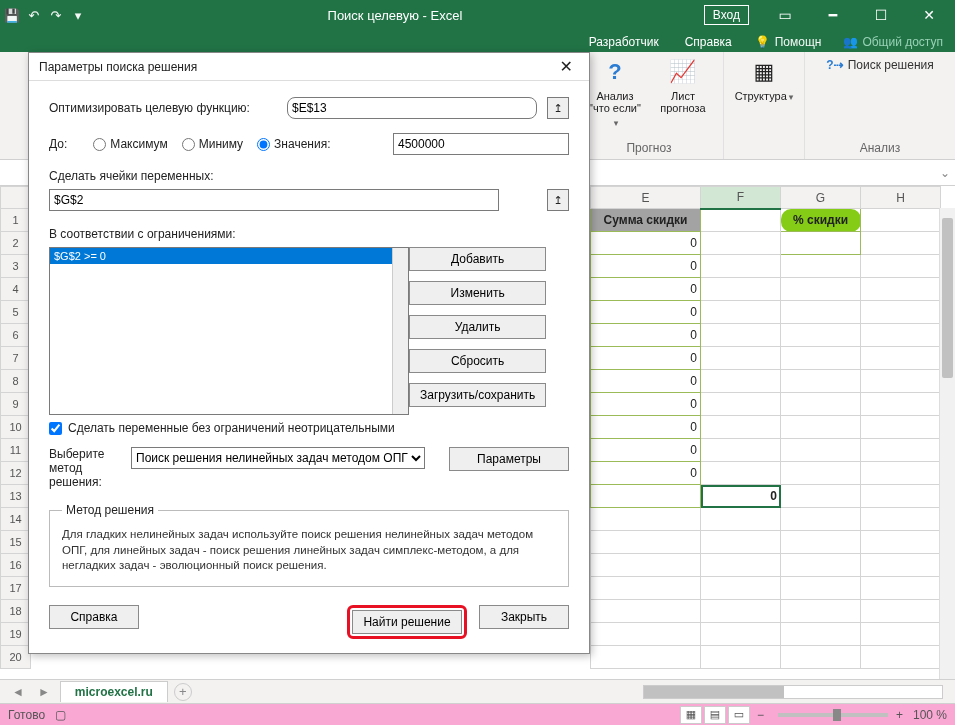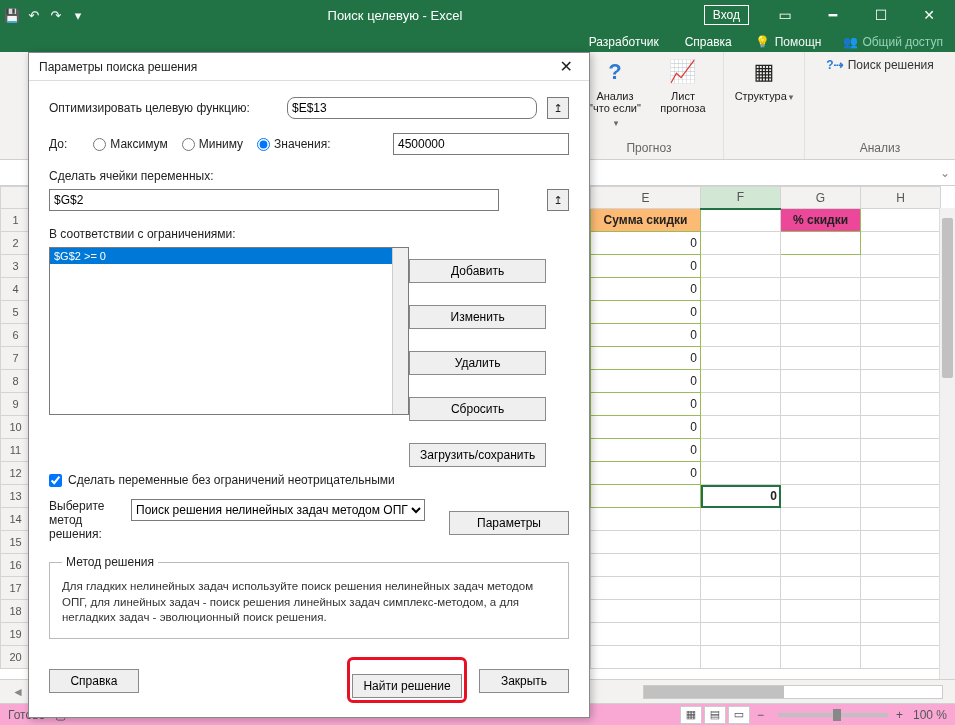--- a/index.html
+++ b/index.html
@@ -36,22 +36,22 @@
 .namebox-row .namebox { width:52px; border-right:1px solid #ccc; padding:2px 6px; }
 .namebox-row .spacerfx { flex:1; }
 
 
 .sheet { position:relative; height: calc(725px - 30px - 22px - 108px - 26px - 24px - 22px); overflow:hidden; }
 .sheet table { border-collapse:collapse; table-layout:fixed; }
 .rowhdr { background:#f3f2f1; border:1px solid #d4d4d4; width:30px; text-align:center; font-size:11px; color:#555; height:23px; }
 .colhdr { background:#f3f2f1; border:1px solid #d4d4d4; height:22px; text-align:center; font-size:12px; color:#555; width:80px; }
 .colhdr.sel { background:#d2e8d4; border-bottom:2px solid #217346; }
 .cell { border:1px solid #d4d4d4; height:23px; width:80px; font-size:12px; padding:0 3px; text-align:right; }
-.hdrcell { background:#fdba74; font-weight:bold; text-align:center; border:1px solid #9bbb59; }
-.hdrcell.yellow { background:#ec4899; }
+.hdrcell { background:#a3a3a3; font-weight:bold; text-align:center; border:1px solid #9bbb59; }
+.hdrcell.yellow { background:#84cc16;border-radius:10px; }
 .databorder { border:1px solid #9bbb59; }
 .sel-outline { outline:2px solid #217346; outline-offset:-2px; }
 .cornercell { background:#f3f2f1; border:1px solid #d4d4d4; width:30px; height:22px; }
 .sheet .vscroll { position:absolute; right:0; top:22px; bottom:0; width:16px; background:#f1f1f1; border-left:1px solid #ddd; }
 .sheet .vscroll .thumb { position:absolute; top:10px; left:2px; right:2px; height:160px; background:#c1c1c1; border-radius:2px; }
 .sheet-right { position:absolute; left:590px; top:0; }
 
 
 .tabstrip { height:24px; background:#f3f2f1; border-top:1px solid #d0d0d0; display:flex; align-items:center; padding:0 8px; font-size:12px; gap:6px; }
 .tabstrip .navbtn { color:#888; padding:0 4px; }
@@ -76,21 +76,21 @@
 .dlg-body { padding:16px 20px 14px 20px; font-size:12px; }
 .row { display:flex; align-items:center; gap:10px; margin-bottom:14px; }
 .row > label { white-space:nowrap; }
 .txt { border:1px solid #7a7a7a; height:22px; padding:2px 4px; font-size:12px; background:#fff; }
 .refbtn { width:22px; height:22px; border:1px solid #7a7a7a; background:#efefef; display:flex; align-items:center; justify-content:center; font-size:11px; }
 .radio-row { display:flex; align-items:center; gap:14px; }
 .radio-row .r { display:flex; align-items:center; gap:4px; }
 .constraint-box { border:1px solid #7a7a7a; height:168px; width:360px; background:#fff; overflow:hidden; position:relative; }
 .constraint-box .sel-item { background:#0078d7; color:#fff; padding:2px 4px; font-size:11px; }
 .constraint-box .vsb { position:absolute; right:0; top:0; bottom:0; width:16px; background:#efefef; border-left:1px solid #ccc; }
-.btn { border:1px solid #8a8a8a; background:#efefef; height:24px; padding:0 10px; font-size:12px; min-width:120px;margin-top:12px; }
+.btn { border:1px solid #8a8a8a; background:#efefef; height:24px; padding:0 10px; font-size:12px; min-width:120px; }
 .btn.small { min-width:90px; }
 .sidebtns { display:flex; flex-direction:column; gap:10px; }
 .check { display:flex; align-items:center; gap:6px; margin:6px 0 12px 0; }
 .fieldset { border:1px solid #bbb; padding:10px 12px 12px 12px; margin-top:10px; }
 .fieldset legend { font-size:12px; padding:0 4px; }
 .methodsel { flex:1; display:flex; }
 .methodsel select { flex:1; border:1px solid #7a7a7a; height:22px; font-size:12px; background:#fff; }
 .dlg-footer { display:flex; gap:12px; margin-top:18px; }
 .dlg-footer .spacer { flex:1; }
 .highlight-red { border:3px solid #e81123; border-radius:6px; padding:2px; display:inline-block; }

